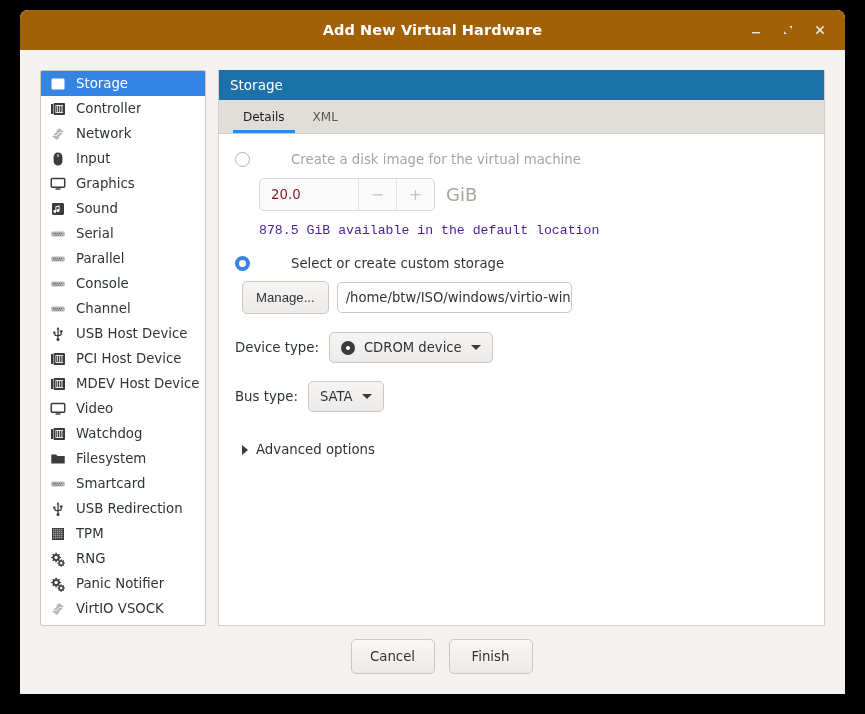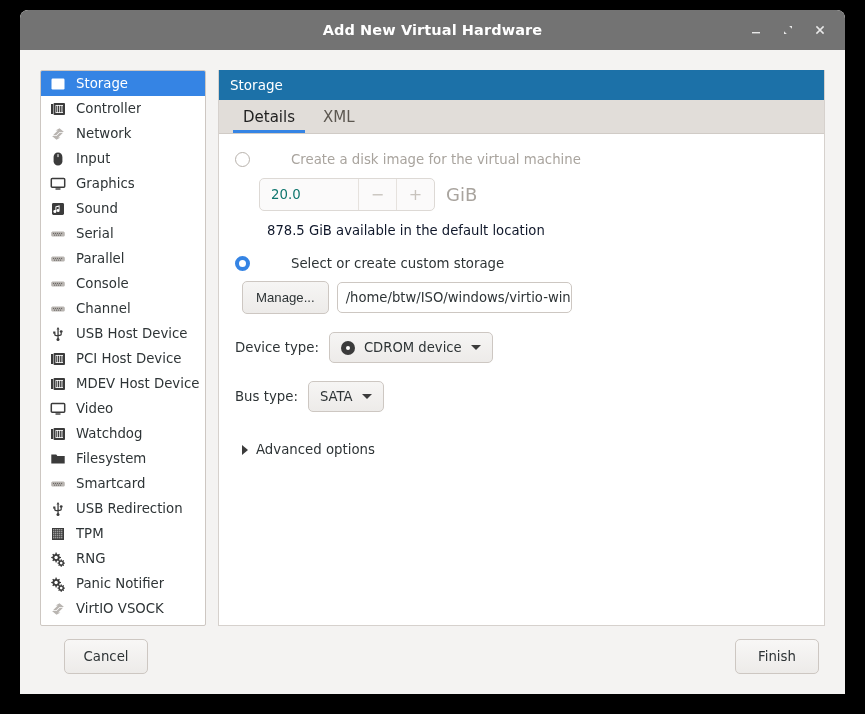--- a/index.html
+++ b/index.html
@@ -22,21 +22,21 @@
     border-radius: 8px 8px 0 0;
     box-shadow: 0 0 0 1px rgba(0,0,0,0.35);
     overflow: hidden;
     display: flex;
     flex-direction: column;
   }
 
   
   #titlebar {
     height: 40px;
-    background: #737373;
+    background: #a16207;
     border-radius: 8px 8px 0 0;
     display: flex;
     align-items: center;
     position: relative;
     flex: none;
     justify-content: center;
   }
   #title-text {
     position: absolute;
     left: 0; right: 0;
@@ -146,21 +146,21 @@
     display: flex;
     align-items: stretch;
     padding-left: 10px;
     flex: none;
     border-bottom: 1px solid #d0cbc6;
   }
   .tab {
     padding: 0 14px;
     display: flex;
     align-items: center;
-    font-size: 15px;
+    font-size: 12px;
     color: #5c5750;
     cursor: pointer;
     position: relative;
   }
   .tab.active { color: #1f1f1f; }
   .tab.active::after {
     content: "";
     position: absolute;
     left: 4px; right: 4px; bottom: 0;
     height: 3px;
@@ -213,40 +213,41 @@
     border-radius: 5px;
     background: #fbfafa;
     overflow: hidden;
   }
   .spin-val {
     width: 98px;
     display: flex;
     align-items: center;
     padding-left: 11px;
     font-size: 13.3px;
-    color: #0f766e;
+    color: #7f1d1d;
     box-sizing: border-box;
   }
   .spin-btn {
     width: 37px;
     display: flex;
     align-items: center;
     justify-content: center;
     border-left: 1px solid #e6e2de;
     color: #c8c3bd;
     font-size: 16px;
     cursor: pointer;
   }
   .unit { margin-left: 11px; color: #a9a49e; font-size: 18px; }
 
   .avail {
     margin-top: 12px;
-    margin-left: 32px;
-    color: #0f172a;
+    margin-left: 24px;
+    color: #4c1d95;
     font-size: 13.2px;
+    font-family: Liberation Mono, monospace;
   }
 
   .custom-row { margin-top: 18px; }
 
   .path-row {
     display: flex;
     align-items: center;
     margin-top: 10px;
     margin-left: 7px;
   }
@@ -344,21 +345,21 @@
     border-left: 6px solid #3b3b3b;
   }
   .adv-label { font-size: 13.3px; color: #2e3436; }
 
   
   #footer {
     height: 60px;
     flex: none;
     display: flex;
     align-items: center;
-    justify-content: space-between;
+    justify-content: center;
     gap: 14px;
     padding-right: 18px;
     background: #f4f3f2;
     box-sizing: border-box;
     margin-left: 36px;
   }
   .footer-btn {
     width: 82px;
     height: 33px;
     display: flex;

